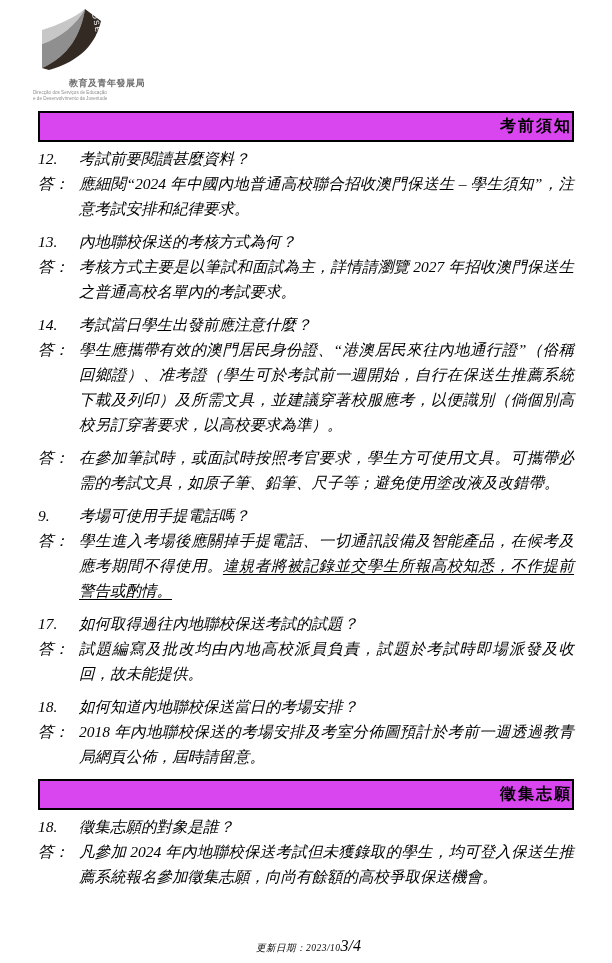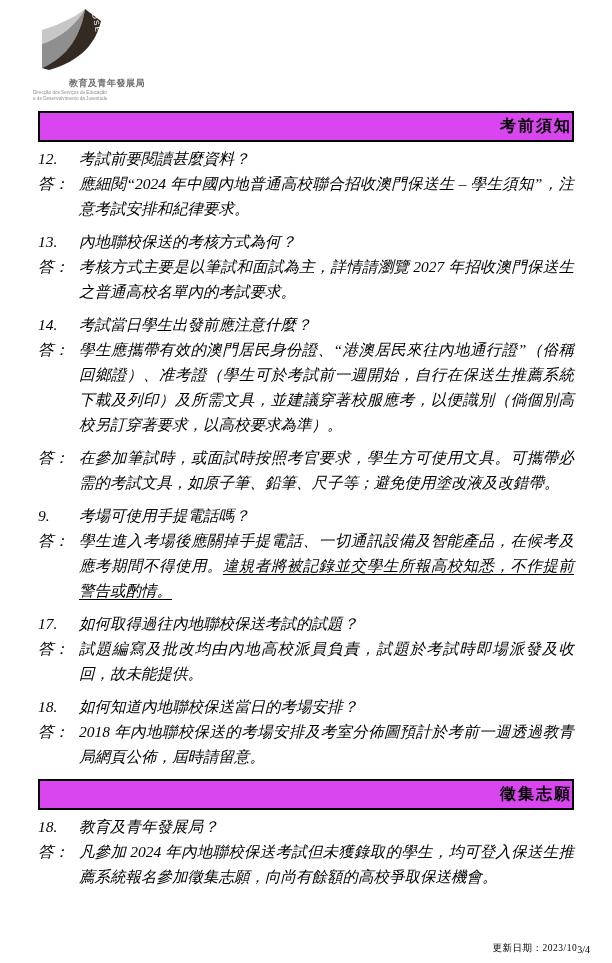--- a/index.html
+++ b/index.html
@@ -36,25 +36,25 @@
   
   .qa-list{margin-top:4px;}
   .qa{margin-bottom:8px;}
   .row{display:flex;line-height:25px;font-size:15.5px;font-style:italic;}
   .row .label{flex:0 0 41px;}
   .row .text{flex:1;text-align:justify;}
   .q .text{font-weight:normal;}
   .ul{text-decoration:underline;text-underline-offset:3px;}
   
   .footer{
-    margin-top:auto;display:flex;justify-content:flex-end;
-    align-items:flex-end;padding-bottom:2px;
+    margin-top:auto;display:flex;justify-content:center;
+    align-items:flex-end;padding-bottom:2px;font-style:italic;
   }
   .footer .left{font-size:9.5px;margin-left:-11px;letter-spacing:.5px;}
-  .footer .right{font-size:10px;margin-right:-16px;}
+  .footer .right{font-size:16px;margin-right:-16px;}
 </style>
 </head>
 <body>
 
 <div class="page">
 
   <div class="logo">
     <svg width="74" height="64" viewBox="0 0 74 64">
       <path d="M52 1 C44 16 27 30 9 36 L9 22 C25 17 41 10 52 1 Z" fill="#c7c7c7"></path>
       <path d="M52 1 C48 26 36 48 9 60 L9 36 C27 30 44 16 52 1 Z" fill="#8f8f8f"></path>
@@ -149,21 +149,21 @@
 
   <div class="section-box second">
     <span>徵集志願</span>
   </div>
 
   <div class="qa-list">
 
     <div class="qa">
       <div class="row q">
         <span class="label">18.</span>
-        <span class="text">教育及青年發展局？</span>
+        <span class="text">徵集志願的對象是誰？</span>
       </div>
       <div class="row a">
         <span class="label">答：</span>
         <span class="text">凡參加 2024 年內地聯校保送考試但未獲錄取的學生，均可登入保送生推薦系統報名參加徵集志願，向尚有餘額的高校爭取保送機會。</span>
       </div>
     </div>
 
   </div>
 
   <div class="footer">

